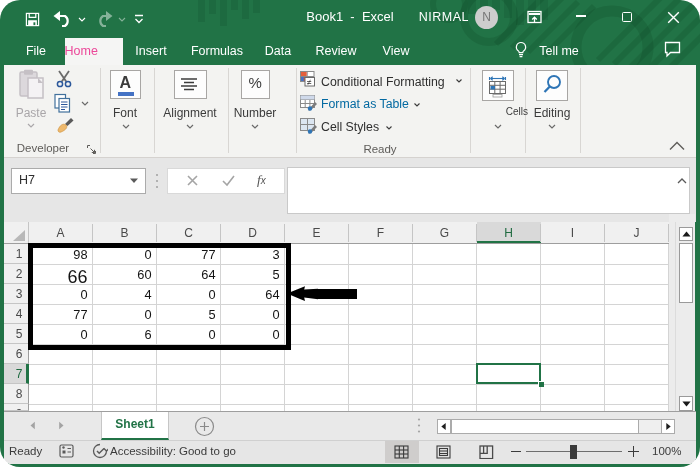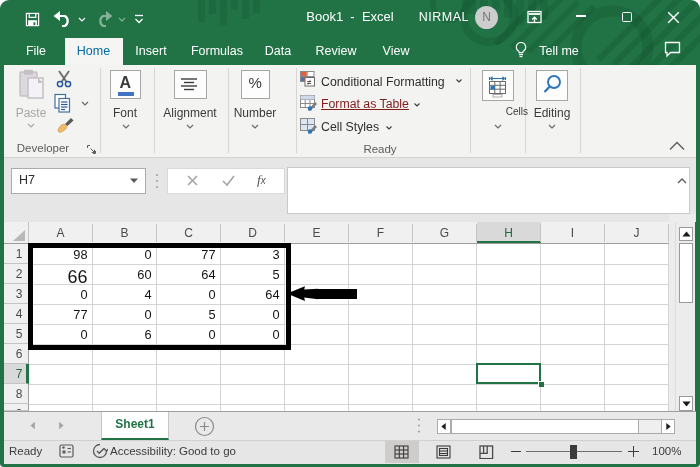--- a/index.html
+++ b/index.html
@@ -1,16 +1,16 @@
 <!DOCTYPE html>
 <html><head><meta charset="utf-8">
 <style>
 html,body{margin:0;padding:0;background:#fff;}
 *{box-sizing:border-box;font-family:"Liberation Sans",sans-serif;}
-#win{position:relative;width:700px;height:467px;overflow:hidden;background:#fff;}
+#win{position:relative;width:700px;height:467px;overflow:hidden;background:#fff;border-radius:20px;}
 .abs{position:absolute;}
 svg{display:block;}
 </style></head><body>
 <div id="win">
 
 <div class="abs" style="left:0;top:30px;width:4px;height:434px;background:#217346;"></div>
 <div class="abs" style="left:695px;top:30px;width:5px;height:434px;background:#217346;"></div>
 <div class="abs" style="left:0;top:463px;width:700px;height:4px;background:#217346;border-radius:0 0 4px 4px;"></div>
 <div class="abs" style="left:0;top:0;width:700px;height:64.5px;background:#217346;border-radius:9px 9px 0 0;overflow:hidden;">
 <svg width="700" height="65" viewBox="0 0 700 65" style="position:absolute;left:0;top:0;">
@@ -78,21 +78,21 @@
 <rect x="1" y="2.5" width="13" height="11" fill="none" stroke="#fff" stroke-width="1.3"></rect>
 <line x1="1.8" y1="5" x2="13.2" y2="5" stroke="#fff" stroke-width="1.8"></line>
 <path d="M7.5 13 v-4.5 M5.2 10.5 l2.3 -2.3 l2.3 2.3" stroke="#fff" stroke-width="1.3" fill="none"></path>
 </svg>
 <div class="abs" style="left:576px;top:15.3px;width:9.5px;height:1.4px;background:#fff;"></div>
 <div class="abs" style="left:621.5px;top:12px;width:10px;height:10px;border:1.5px solid #fff;border-radius:1.5px;"></div>
 <svg class="abs" style="left:667px;top:11px;" width="13" height="13" viewBox="0 0 13 13">
 <path d="M1.2 1.2 L11.8 11.8 M11.8 1.2 L1.2 11.8" stroke="#fff" stroke-width="1.4"></path>
 </svg>
 <div class="abs" style="left:64.5px;top:38px;width:58px;height:26.5px;background:#f5f5f4;"></div>
-<div class="abs" style="left:64.5px;top:44px;width:58px;text-align:center;font-size:12.5px;color:#0369a1;">Home</div>
+<div class="abs" style="left:64.5px;top:44px;width:58px;text-align:left;font-size:12.5px;color:#ec4899;">Home</div>
 <div class="abs" style="left:-24px;top:44px;width:120px;text-align:center;font-size:12.5px;color:#fff;">File</div>
 <div class="abs" style="left:91px;top:44px;width:120px;text-align:center;font-size:12.5px;color:#fff;">Insert</div>
 <div class="abs" style="left:157px;top:44px;width:120px;text-align:center;font-size:12.5px;color:#fff;">Formulas</div>
 <div class="abs" style="left:218px;top:44px;width:120px;text-align:center;font-size:12.5px;color:#fff;">Data</div>
 <div class="abs" style="left:276px;top:44px;width:120px;text-align:center;font-size:12.5px;color:#fff;">Review</div>
 <div class="abs" style="left:336px;top:44px;width:120px;text-align:center;font-size:12.5px;color:#fff;">View</div>
 <div class="abs" style="left:499px;top:44px;width:120px;text-align:center;font-size:12.5px;color:#fff;">Tell me</div>
 <svg class="abs" style="left:514px;top:41px;" width="14" height="18" viewBox="0 0 14 18">
 <g stroke="#fff" stroke-width="1.2" fill="none">
 <path d="M7 1.5 a4.6 4.6 0 0 1 2.6 8.4 c-0.6 0.5 -0.8 1 -0.8 1.8 h-3.6 c0 -0.8 -0.2 -1.3 -0.8 -1.8 a4.6 4.6 0 0 1 2.6 -8.4 Z"></path>
@@ -201,21 +201,21 @@
 <svg class="abs" style="left:300px;top:95px;" width="17" height="16" viewBox="0 0 17 16">
 <rect x="0.5" y="0.5" width="14" height="12" fill="#fff" stroke="#8a8a8a"></rect>
 <line x1="0.5" y1="4.5" x2="14.5" y2="4.5" stroke="#8a8a8a"></line>
 <line x1="0.5" y1="8.5" x2="14.5" y2="8.5" stroke="#8a8a8a"></line>
 <line x1="5.2" y1="0.5" x2="5.2" y2="12.5" stroke="#8a8a8a"></line>
 <line x1="9.9" y1="0.5" x2="9.9" y2="12.5" stroke="#8a8a8a"></line>
 <rect x="0.5" y="0.5" width="14" height="4" fill="#cfd9ea"></rect>
 <path d="M9 14 L15 7 l2 2 -6 6 -2.5 0.8 Z" fill="#7c7c7c"></path>
 <circle cx="10" cy="13.5" r="2.2" fill="#2e75b6"></circle>
 </svg>
-<div class="abs" style="left:321px;top:96.5px;font-size:12.3px;color:#7f1d1d;text-decoration:underline;">Format as Table</div>
+<div class="abs" style="left:321px;top:96.5px;font-size:12.3px;color:#0369a1;">Format as Table</div>
 <svg class="abs" style="left:413px;top:101.5px;" width="8" height="6" viewBox="0 0 8 6">
       <path d="M1.5 1.5 l2.5 2.5 l2.5 -2.5" stroke="#3b3b3b" stroke-width="1.1" fill="none"></path>
     </svg>
 <svg class="abs" style="left:300px;top:118px;" width="17" height="16" viewBox="0 0 17 16">
 <rect x="0.5" y="0.5" width="14" height="12" fill="#dce6f1" stroke="#8a8a8a"></rect>
 <line x1="0.5" y1="6.5" x2="14.5" y2="6.5" stroke="#8a8a8a"></line>
 <line x1="7.5" y1="0.5" x2="7.5" y2="12.5" stroke="#8a8a8a"></line>
 <path d="M9 14 L15 7 l2 2 -6 6 -2.5 0.8 Z" fill="#7c7c7c"></path>
 <circle cx="10" cy="13.5" r="2.2" fill="#2e75b6"></circle>
 </svg>

